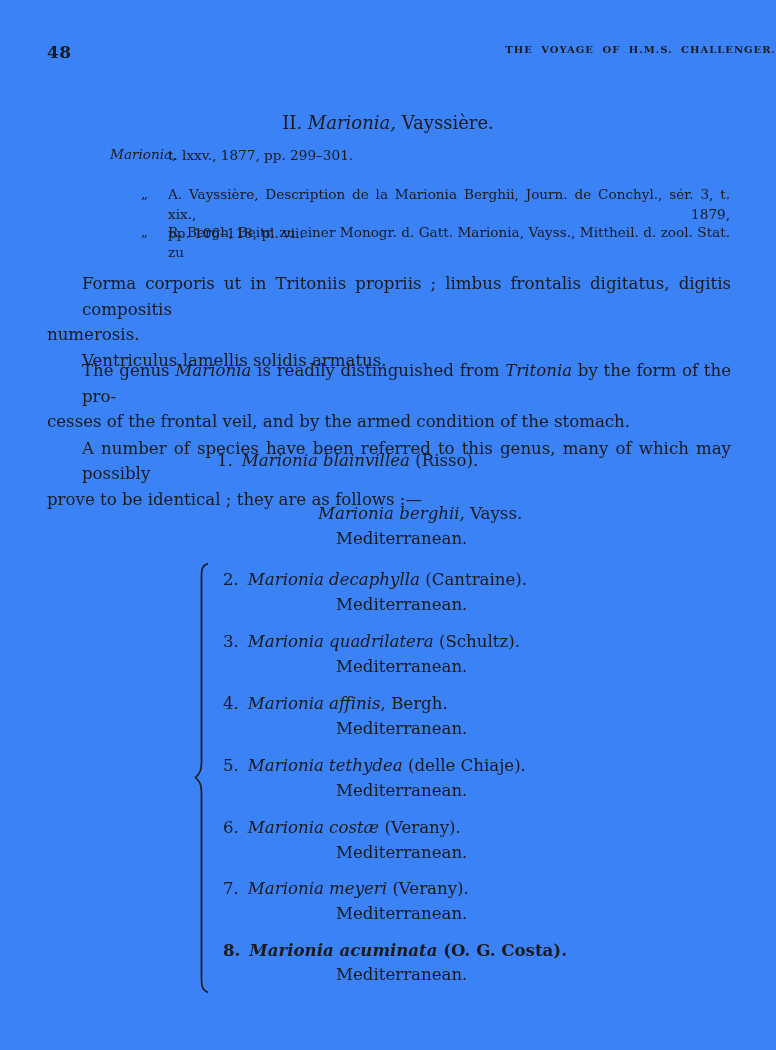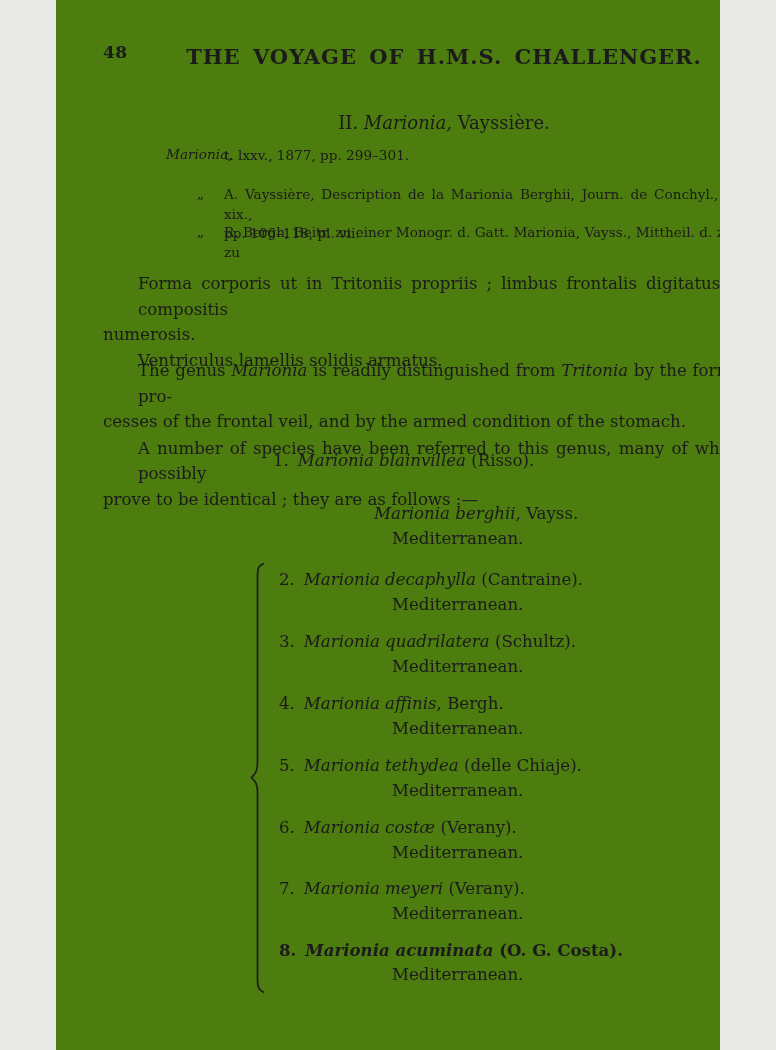--- a/index.html
+++ b/index.html
@@ -1,30 +1,30 @@
 <!DOCTYPE html>
 <html><head>
 <meta charset="utf-8">
 <style>
   html,body{margin:0;padding:0;background:#e9e9e7;}
   .page{
     position:relative;
-    width:664px;height:1050px;
+    width:776px;height:1050px;
     margin:0 auto;
-    background:#4d7c0f;
+    background:#3b82f6;
     color:#1b1b1b;
     font-family:"DejaVu Serif","Liberation Serif",serif;
     overflow:hidden;
   }
   .abs{position:absolute;}
   .it{font-style:italic;}
   .rom{font-style:normal;}
   
   .pagenum{top:42px;left:47px;font-size:17px;font-weight:bold;letter-spacing:0.5px;}
-  .runhead{top:44px;left:0;width:776px;text-align:center;font-size:21px;font-weight:bold;letter-spacing:1px;word-spacing:4px;}
+  .runhead{top:44px;left:0;width:776px;text-align:right;font-size:10px;font-weight:bold;letter-spacing:1px;word-spacing:4px;}
   
   .heading{top:112px;left:0;width:776px;text-align:center;font-size:18px;}
   
   .bib{font-size:13.6px;line-height:19.5px;}
   .bib-label{position:absolute;font-size:13.6px;}
   .bib-col{position:absolute;left:168px;width:562px;}
   .jline{text-align:justify;text-align-last:justify;}
   
   .body-col{left:47px;width:684px;font-size:16.6px;line-height:25.5px;}
   .indent{padding-left:35px;}

